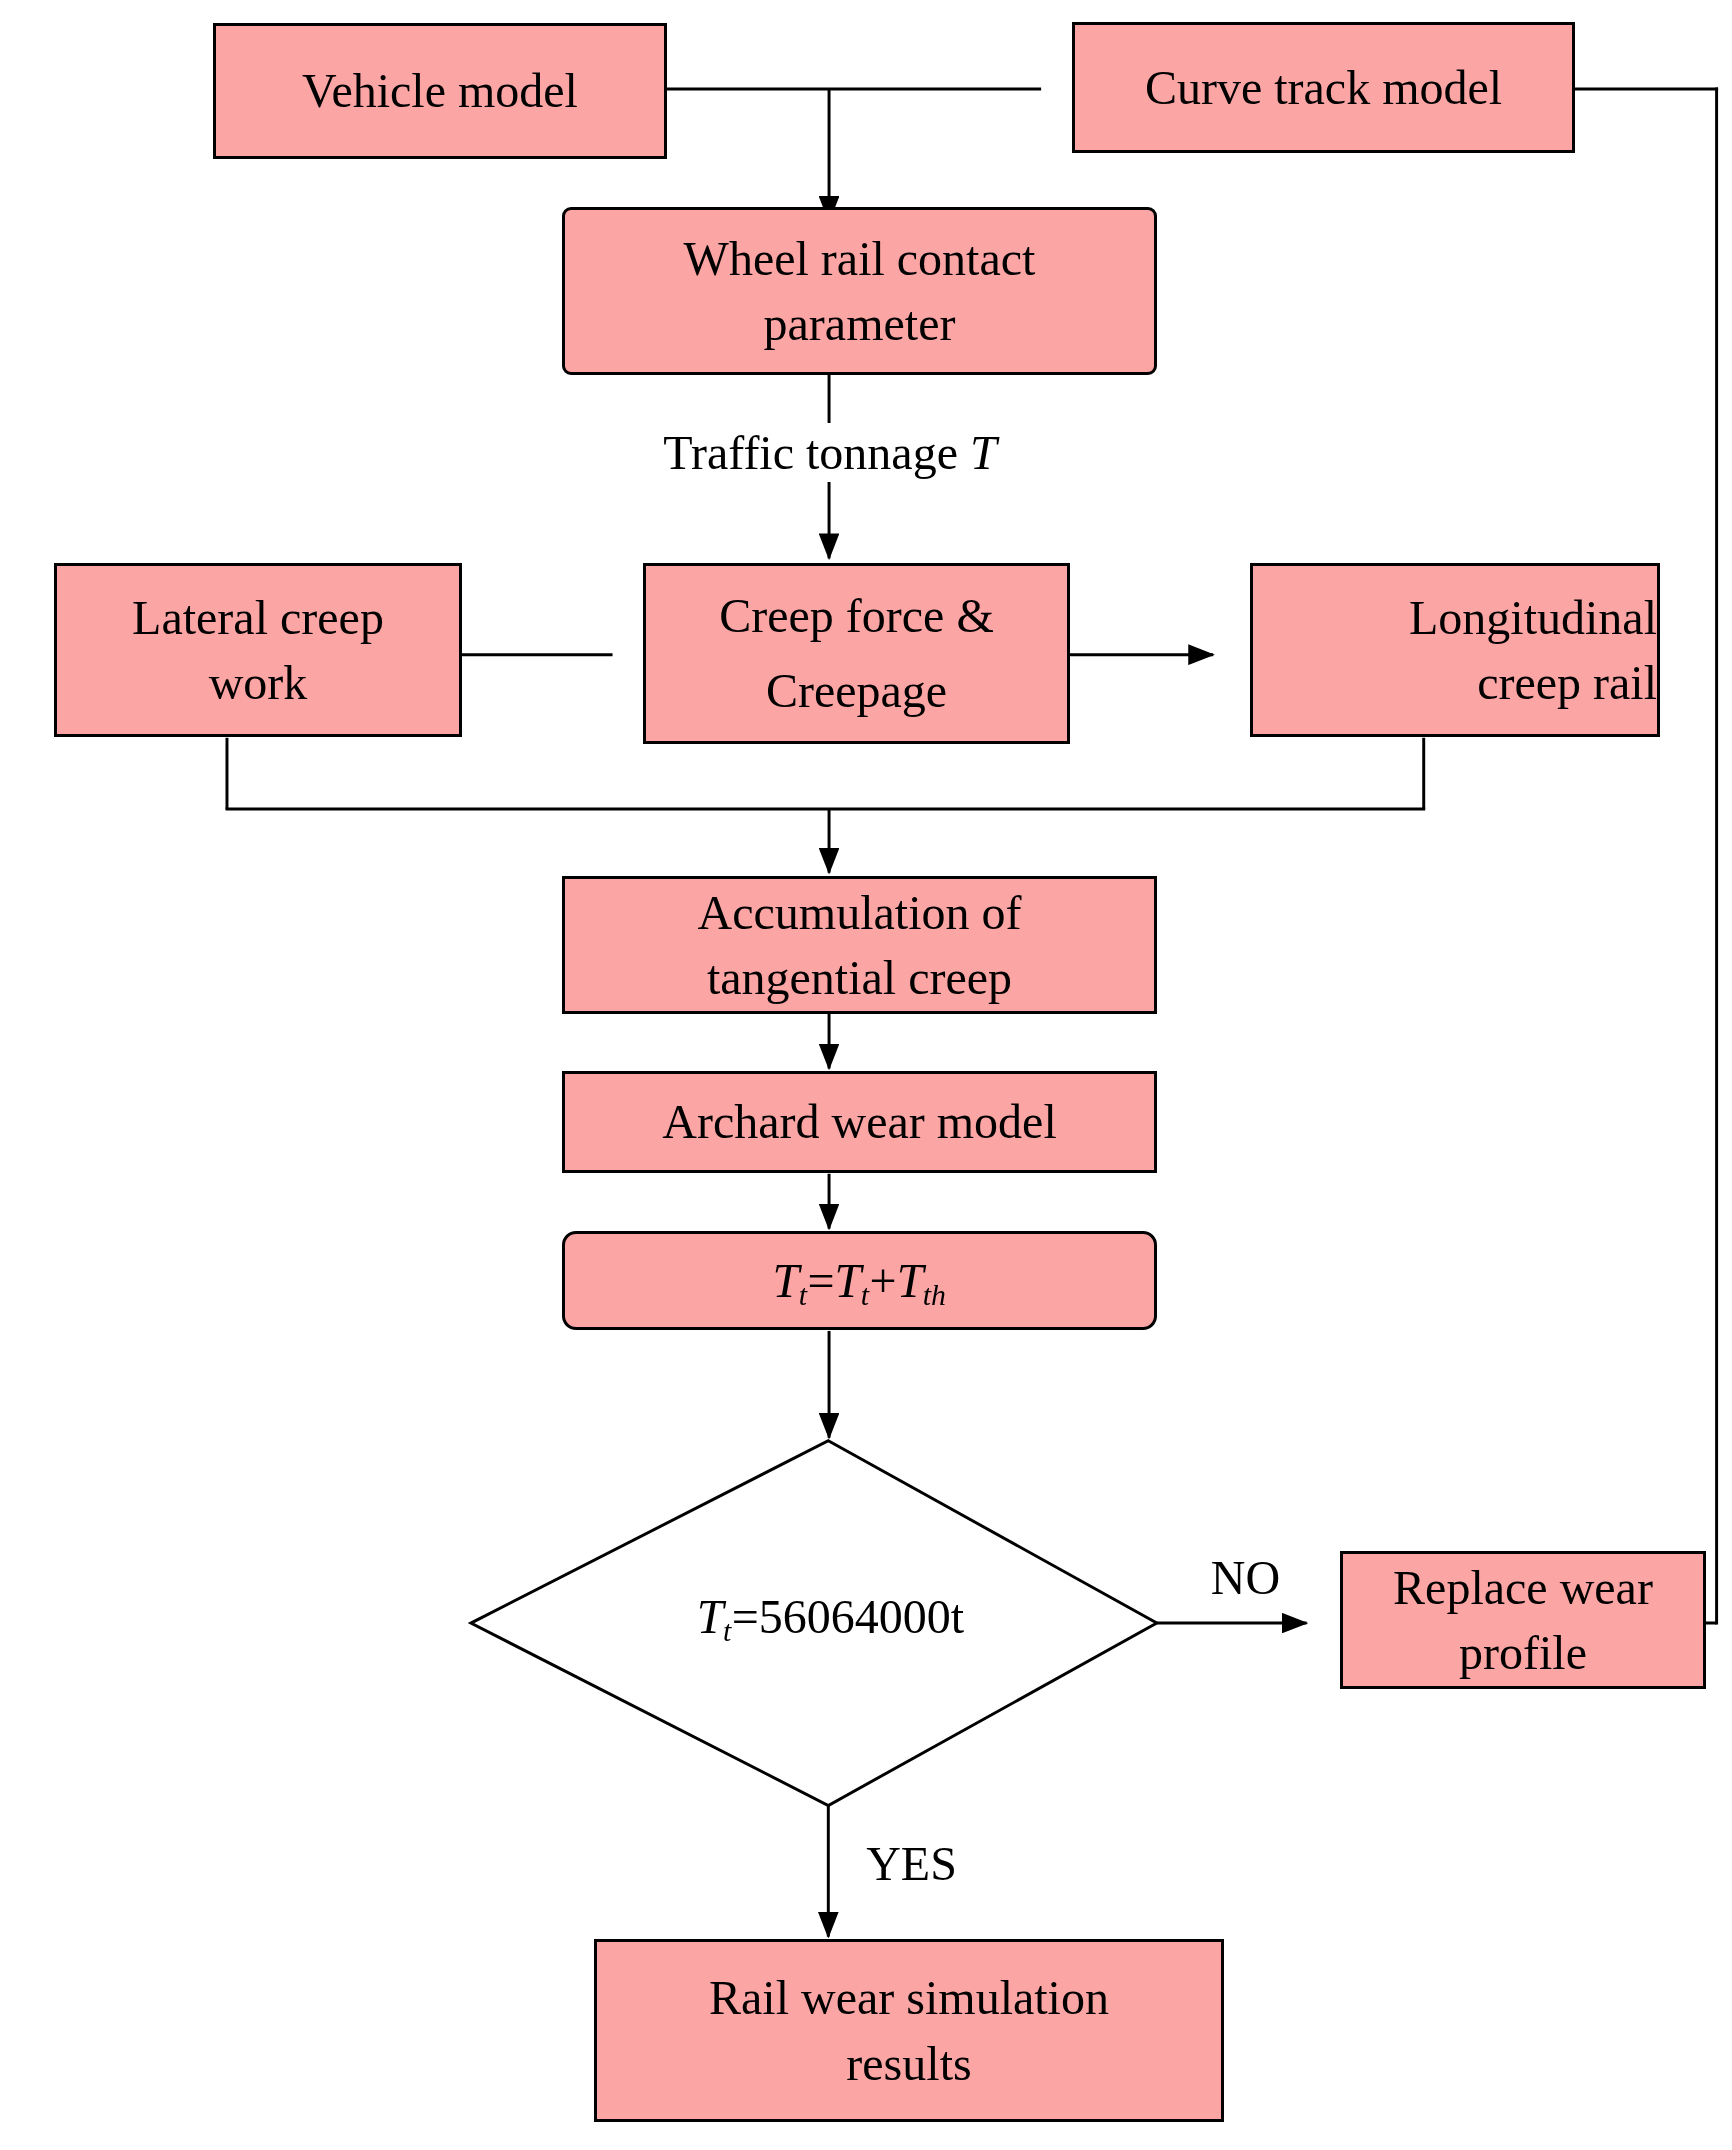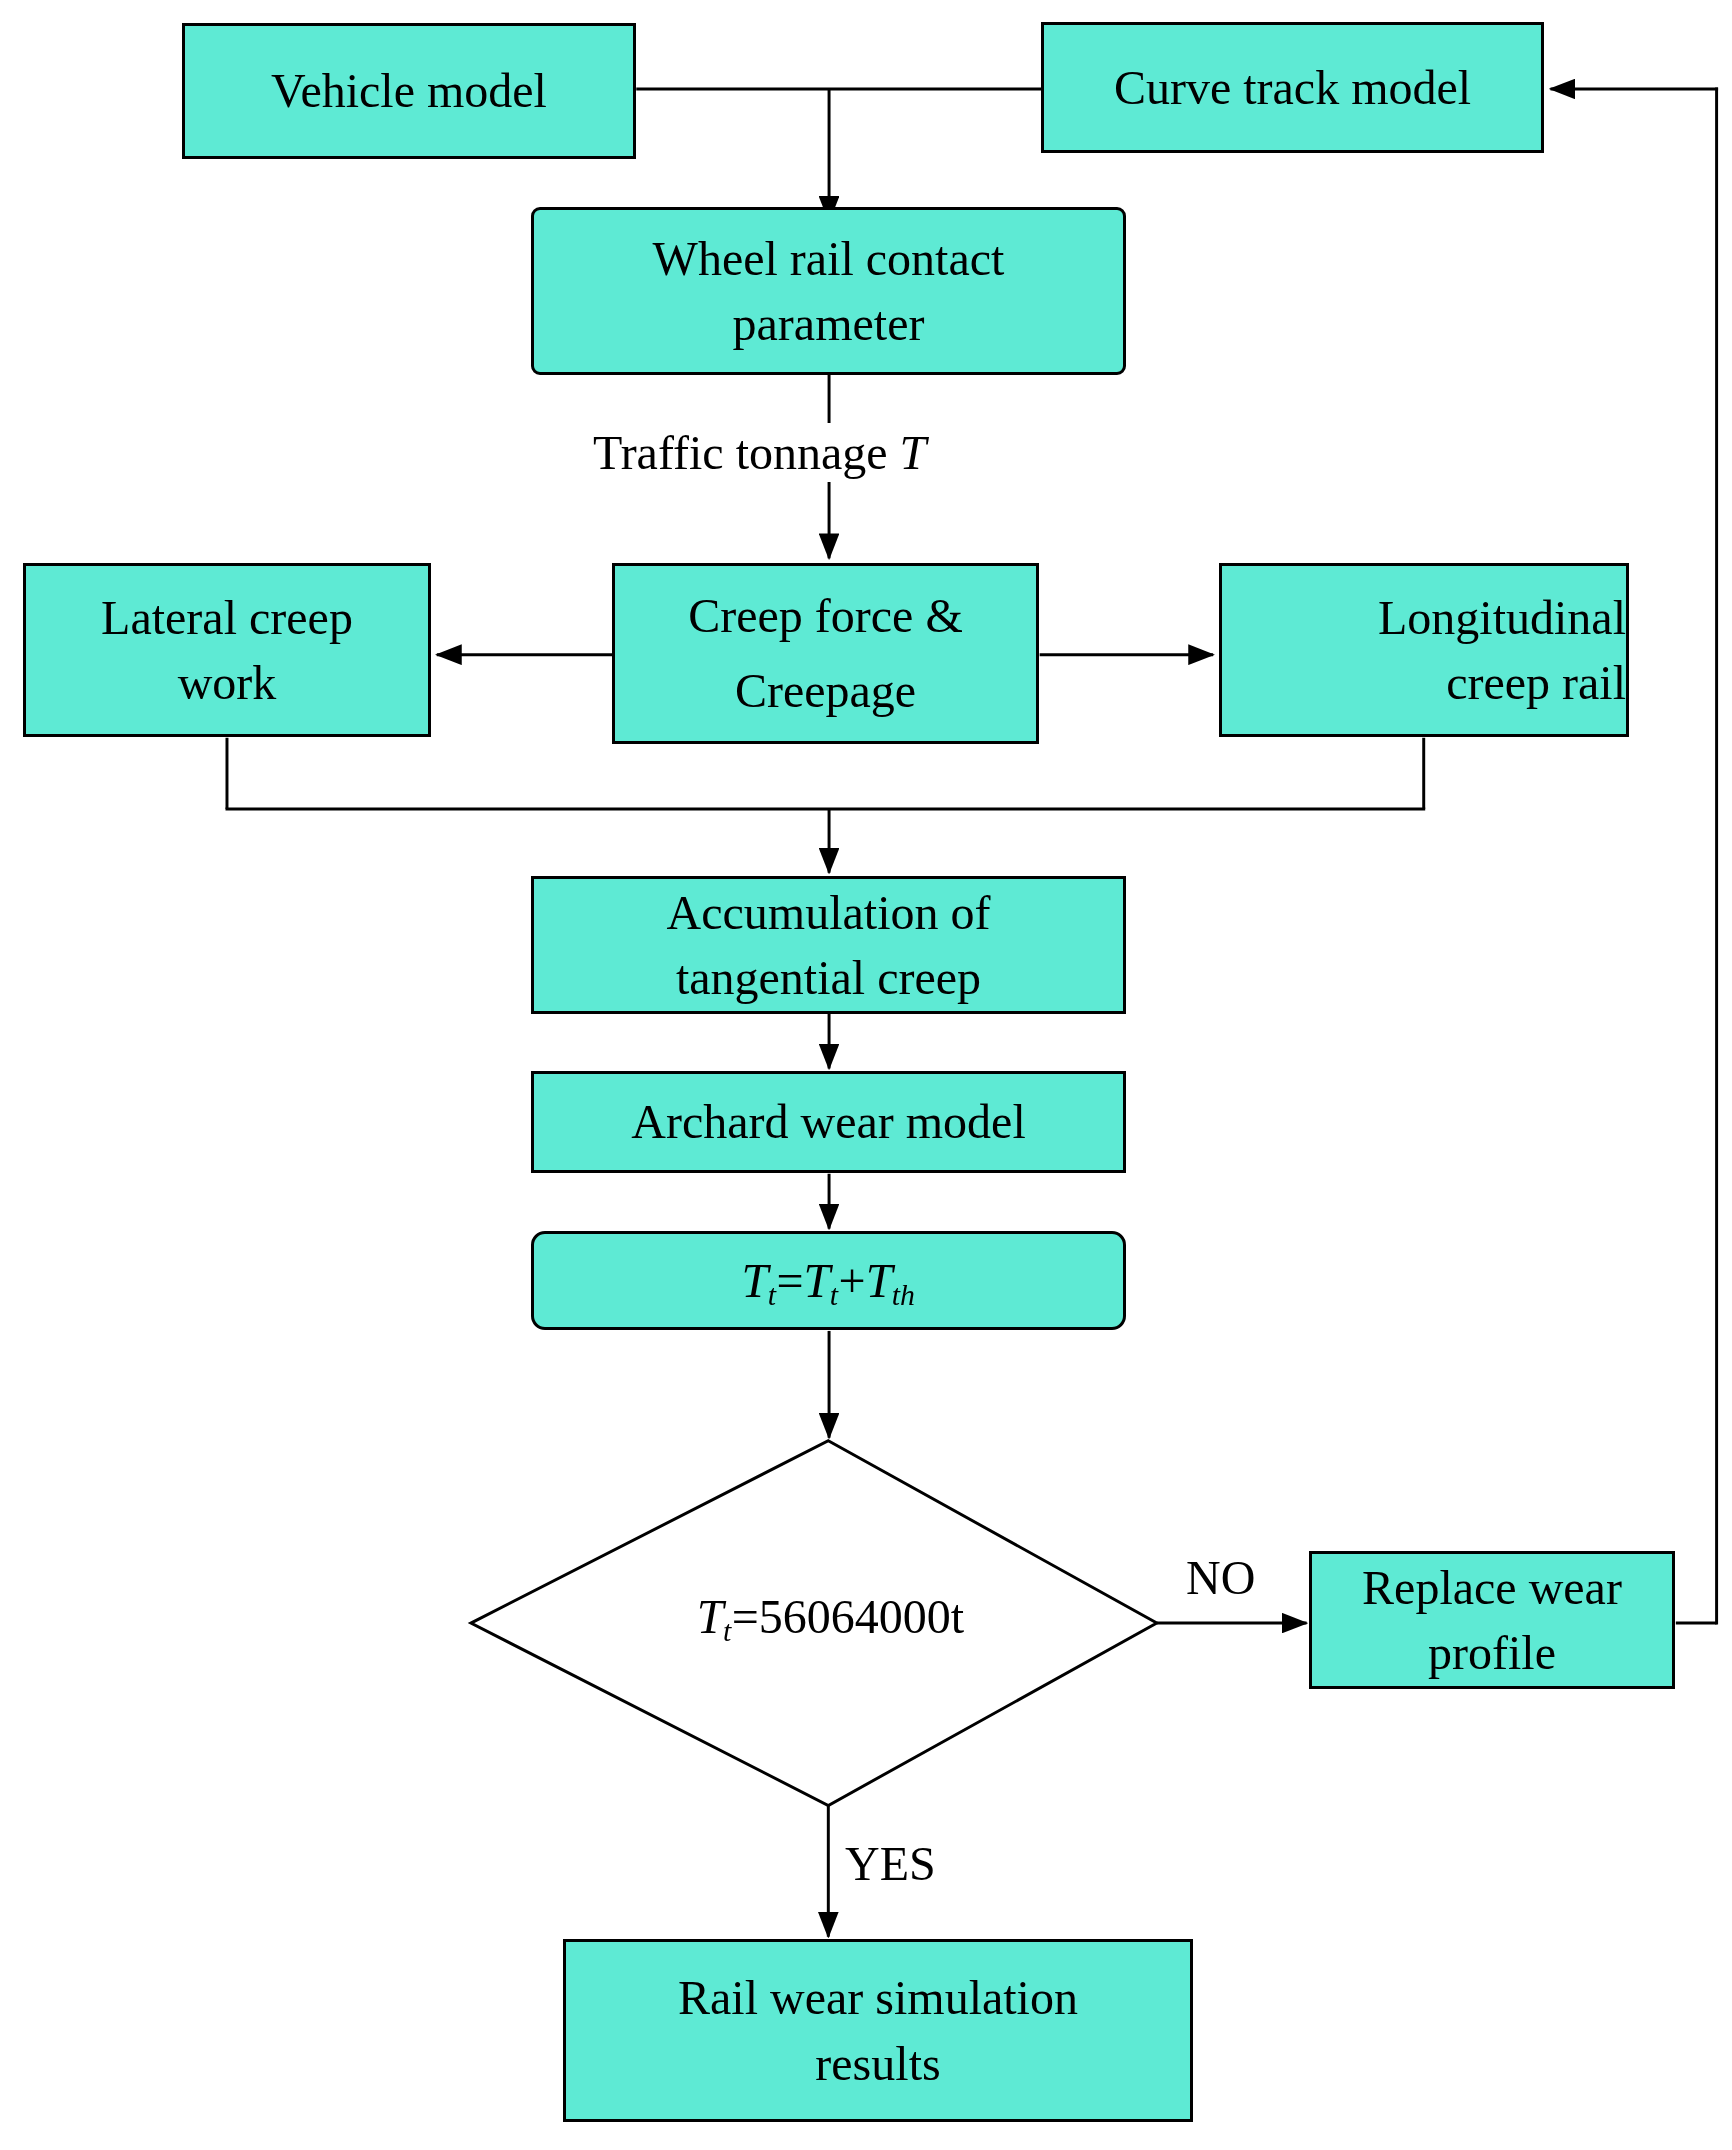--- a/index.html
+++ b/index.html
@@ -18,36 +18,38 @@
   }
   .stage svg.wires {
     position: absolute;
     left: 0; top: 0;
     width: 1733px;
     height: 2151px;
   }
   .box {
     position: absolute;
     box-sizing: border-box;
-    background: #5eead4;
+    background: #fca5a5;
     border: 3px solid #000000;
     display: flex;
     flex-direction: column;
     align-items: center;
     justify-content: center;
     text-align: center;
     font-size: 48px;
     line-height: 1.36;
     white-space: nowrap;
+    margin-left: 31px;
   }
   .box.creep { line-height: 1.55; }
   .label {
     position: absolute;
     display: flex;
     align-items: center;
+    justify-content: center;
     font-size: 48px;
     white-space: nowrap;
   }
   .label.traffic { background: #ffffff; }
   .frm i, .label i { font-style: italic; }
   sub.sb {
     font-size: 0.62em;
     font-style: italic;
     line-height: 0;
     vertical-align: baseline;

